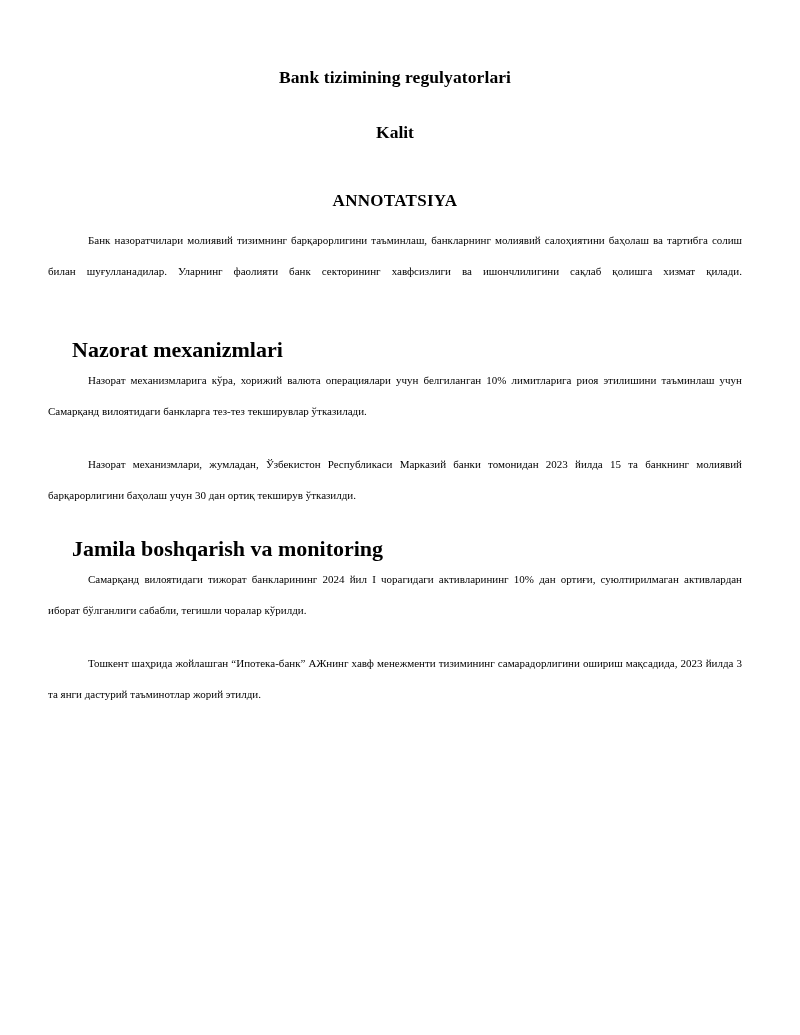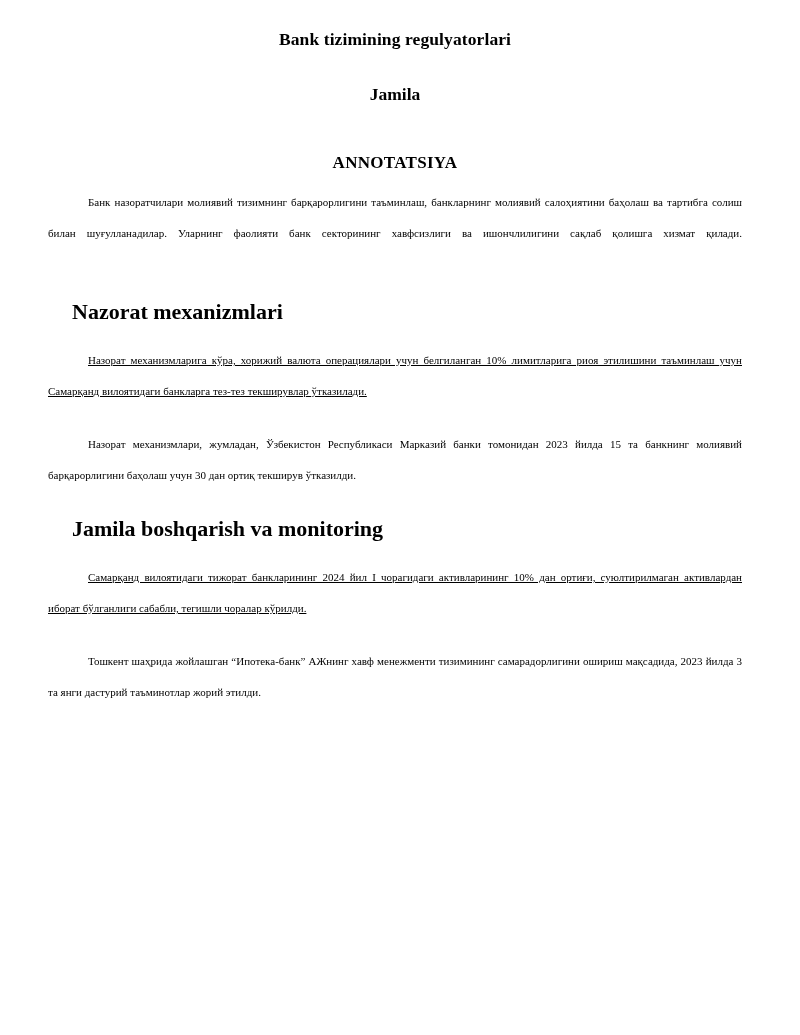--- a/index.html
+++ b/index.html
@@ -28,21 +28,21 @@
     width: 694px;
   }
 
   
   .doc-title {
     text-align: center;
     font-weight: bold;
     font-size: 17.5px;
     letter-spacing: 0.1px;
     margin: 0;
-    padding-top: 29px;
+    padding-top: 67px;
   }
   .doc-author {
     text-align: center;
     font-weight: bold;
     font-size: 17.5px;
     margin: 0;
     padding-top: 34px;
   }
 
   
@@ -65,22 +65,21 @@
     word-spacing: 0px;
   }
   .para.abstract {
     margin-top: 7px;
     text-align-last: justify;
   }
   .para.keywords {
     margin-top: 23px;
   }
   .para.body-para {
-    margin-top: 18px;
-    text-decoration: underline;
+    margin-top: 0;
   }
   .para.gap-para {
     margin-top: 22px;
   }
   .bold-lead {
     font-weight: bold;
   }
 
   
   .sub-heading {
@@ -99,21 +98,21 @@
   }
 </style>
 </head>
 <body>
 
 <div class="page">
   <div class="content">
 
     <h1 class="doc-title">Bank tizimining regulyatorlari</h1>
 
-    <div class="doc-author">Jamila</div>
+    <div class="doc-author">Kalit</div>
 
     <div class="section-title-center">ANNOTATSIYA</div>
 
     <p class="para abstract">Банк назоратчилари молиявий тизимнинг барқарорлигини таъминлаш, банкларнинг молиявий салоҳиятини баҳолаш ва тартибга солиш билан шуғулланадилар.  Уларнинг фаолияти банк секторининг хавфсизлиги ва ишончлилигини сақлаб қолишга хизмат қилади.</p>
 
 
     <div class="sub-heading first">Nazorat mexanizmlari</div>
 
     <p class="para body-para">Назорат механизмларига кўра, хорижий валюта операциялари учун белгиланган 10% лимитларига риоя этилишини таъминлаш учун Самарқанд вилоятидаги банкларга тез-тез текширувлар ўтказилади.</p>
 

